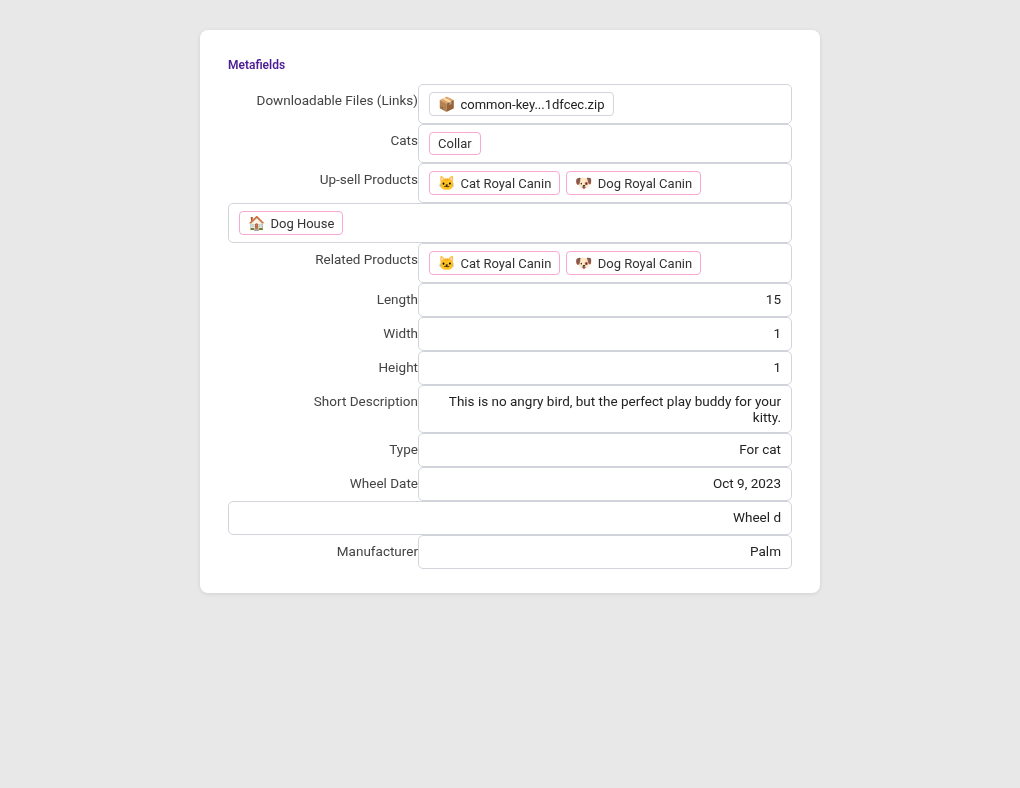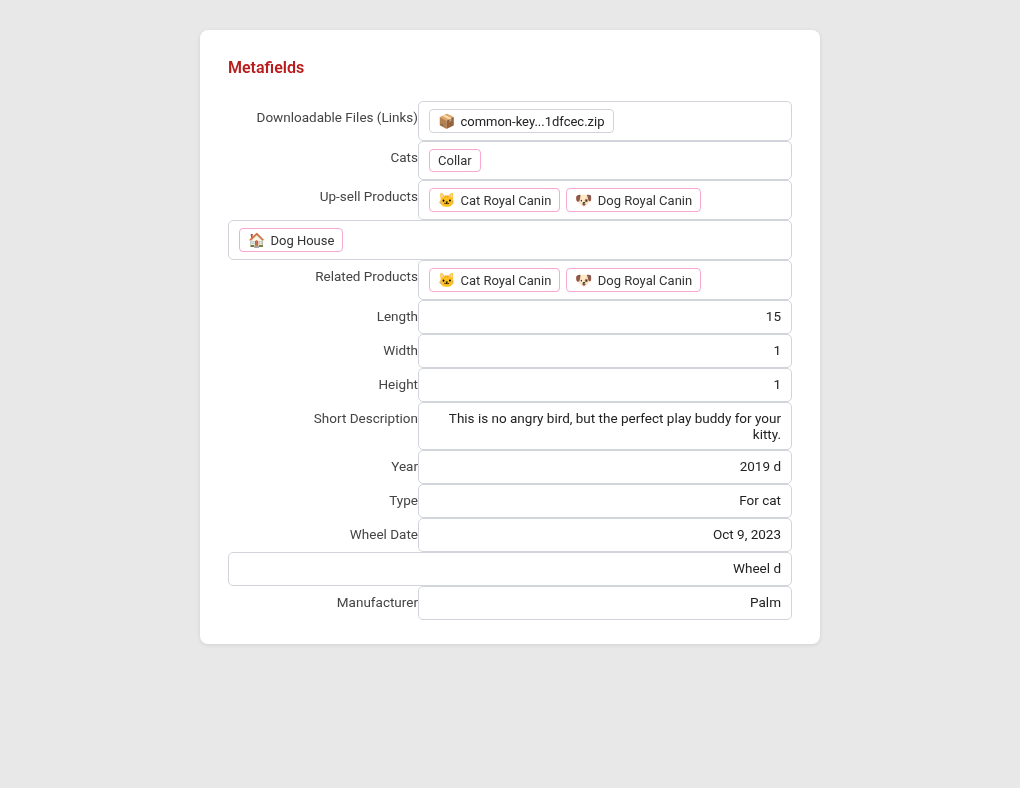--- a/index.html
+++ b/index.html
@@ -23,24 +23,24 @@
     .card {
       background: #fff;
       border-radius: 8px;
       box-shadow: 0 1px 4px rgba(0,0,0,0.1);
       padding: 28px 28px 24px 28px;
       width: 620px;
       margin-top: 10px;
     }
 
     .card-title {
-      font-size: 16px;
+      font-size: 12px;
       font-weight: 600;
-      color: #b91c1c;
-      margin-bottom: 24px;
+      color: #4c1d95;
+      margin-bottom: 12px;
     }
 
     .field-row {
       display: flex;
       align-items: flex-start;
       margin-bottom: 0;
       text-align: right;
     }
 
     .field-label {
@@ -158,24 +158,20 @@
       </div>
       <div class="field-row">
         <div class="field-label">Height</div>
         <div class="field-value">1</div>
       </div>
       <div class="field-row">
         <div class="field-label">Short Description</div>
         <div class="field-value">This is no angry bird, but the perfect play buddy for your kitty.</div>
       </div>
       <div class="field-row">
-        <div class="field-label">Year</div>
-        <div class="field-value">2019 d</div>
-      </div>
-      <div class="field-row">
         <div class="field-label">Type</div>
         <div class="field-value">For cat</div>
       </div>
       <div class="field-row">
         <div class="field-label">Wheel Date</div>
         <div class="field-value">Oct 9, 2023</div>
       </div>
       <div class="field-row">
         <div class="field-value">Wheel d</div>
       </div>

